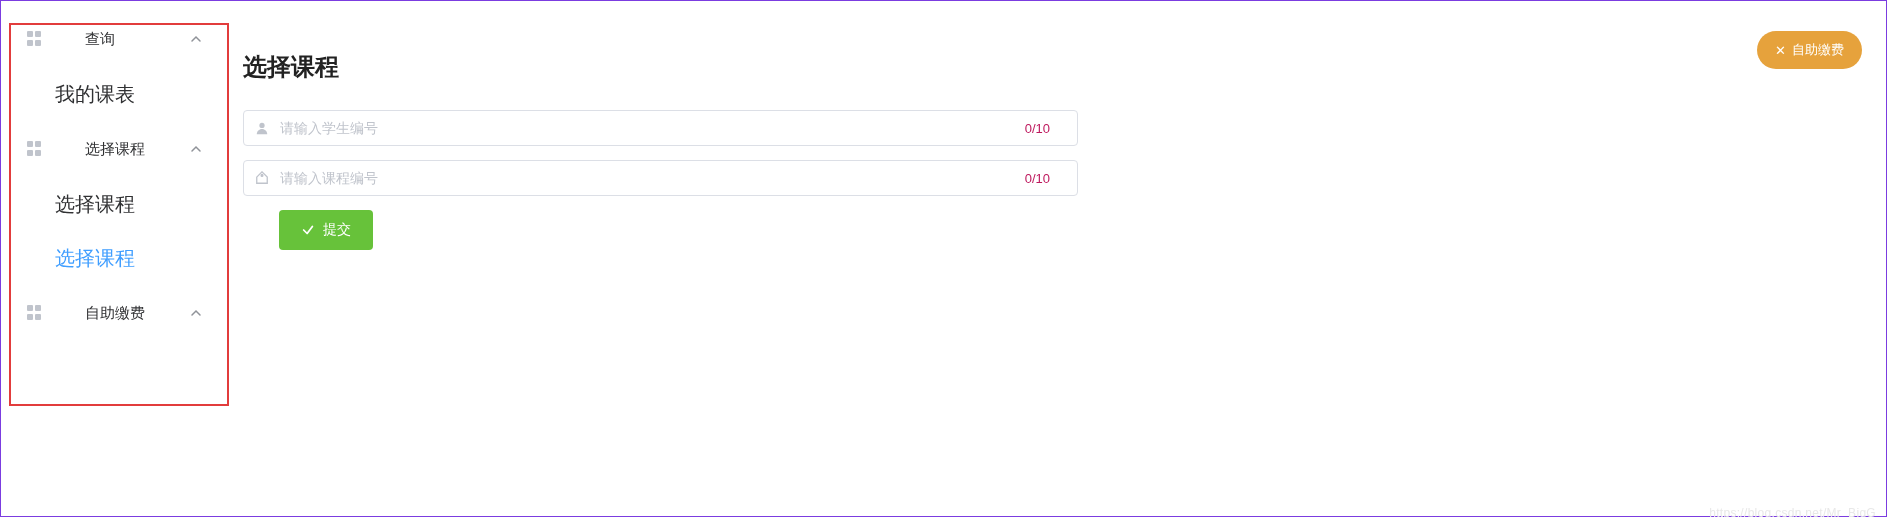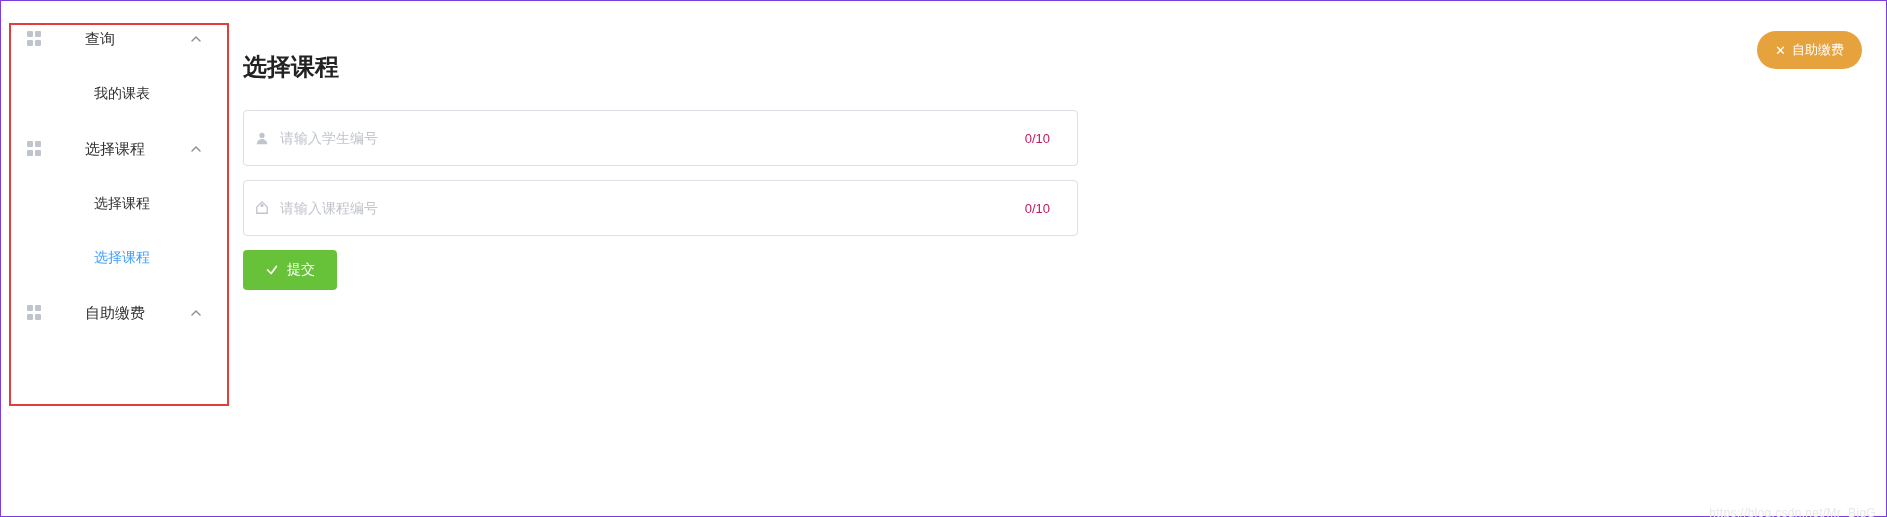--- a/index.html
+++ b/index.html
@@ -6,34 +6,34 @@
     body { font-family: "Helvetica Neue", Helvetica, "PingFang SC", "Microsoft YaHei", Arial, sans-serif; font-size: 14px; color: #303133; background: #fff; }
     .app { display: flex; width: 1887px; height: 517px; border: 1px solid #7b3ce0; position: relative; }
     .sidebar { width: 222px; padding: 10px 0; border-right: 1px solid transparent; position: relative; }
     .sidebar-highlight { position: absolute; top: 22px; left: 8px; width: 220px; height: 383px; border: 2px solid #e23c3c; pointer-events: none; }
     .menu-group { }
     .menu-title { display: flex; align-items: center; height: 56px; padding: 0 20px 0 26px; cursor: pointer; color: #303133; font-size: 15px; gap: 32px; }
     .menu-title .grid-icon { width: 16px; height: 16px; margin-right: 10px; display: inline-flex; flex-wrap: wrap; gap: 2px; }
     .menu-title .grid-icon span { width: 6px; height: 6px; background: #c0c4cc; border-radius: 1px; }
     .menu-title .label { flex: 1; }
     .menu-title .chevron { width: 12px; height: 12px; color: #909399; }
-    .menu-item { display: flex; align-items: center; height: 54px; padding-left: 54px; cursor: pointer; color: #303133; font-size: 14px; margin-left: 39px; }
+    .menu-item { display: flex; align-items: center; height: 54px; padding-left: 54px; cursor: pointer; color: #303133; font-size: 20px; }
     .menu-item.active { color: #409eff; }
     .main { flex: 1; padding: 30px 24px 30px 20px; position: relative; }
     .header-row { display: flex; align-items: flex-start; justify-content: space-between; margin-bottom: 28px; }
     .page-title { font-size: 24px; font-weight: 700; color: #222; line-height: 1.2; padding-top: 22px; }
     .logout-btn { display: inline-flex; align-items: center; background: #e6a23c; color: #fff; border: none; border-radius: 20px; padding: 10px 18px; font-size: 13px; cursor: pointer; gap: 6px; }
     .logout-btn .x { font-size: 13px; line-height: 1; }
     .form { width: 835px; }
     .input-wrap { position: relative; margin-bottom: 14px; }
     .input-wrap .prefix-icon { position: absolute; left: 12px; top: 50%; transform: translateY(-50%); width: 14px; height: 14px; color: #c0c4cc; }
-    .input-wrap input { width: 100%; height: 56px; border: 1px solid #dcdfe6; border-radius: 4px; padding: 0 84px 0 36px; font-size: 14px; color: #c2410c; outline: none; }
+    .input-wrap input { width: 100%; height: 36px; border: 1px solid #dcdfe6; border-radius: 4px; padding: 0 84px 0 36px; font-size: 14px; color: #c2410c; outline: none; }
     .input-wrap input::placeholder { color: #c0c4cc; }
     .input-wrap .counter { position: absolute; right: 28px; top: 50%; transform: translateY(-50%); color: #be185d; font-size: 13px; }
-    .submit-btn { display: inline-flex; align-items: center; gap: 8px; background: #67c23a; color: #fff; border: none; border-radius: 4px; padding: 0 22px; height: 40px; font-size: 14px; cursor: pointer; }
+    .submit-btn { display: inline-flex; align-items: center; gap: 8px; background: #67c23a; color: #fff; border: none; border-radius: 4px; padding: 0 22px; height: 40px; font-size: 14px; cursor: pointer; margin-left: 36px; }
     .submit-btn .check { width: 14px; height: 14px; }
     .watermark { position: absolute; right: 10px; bottom: -4px; font-size: 12px; color: #e8e8e8; letter-spacing: 0.3px; pointer-events: none; }
   </style>
 </head>
 <body>
 
 <div class="app">
   <aside class="sidebar">
     <div class="sidebar-highlight"></div>
 

